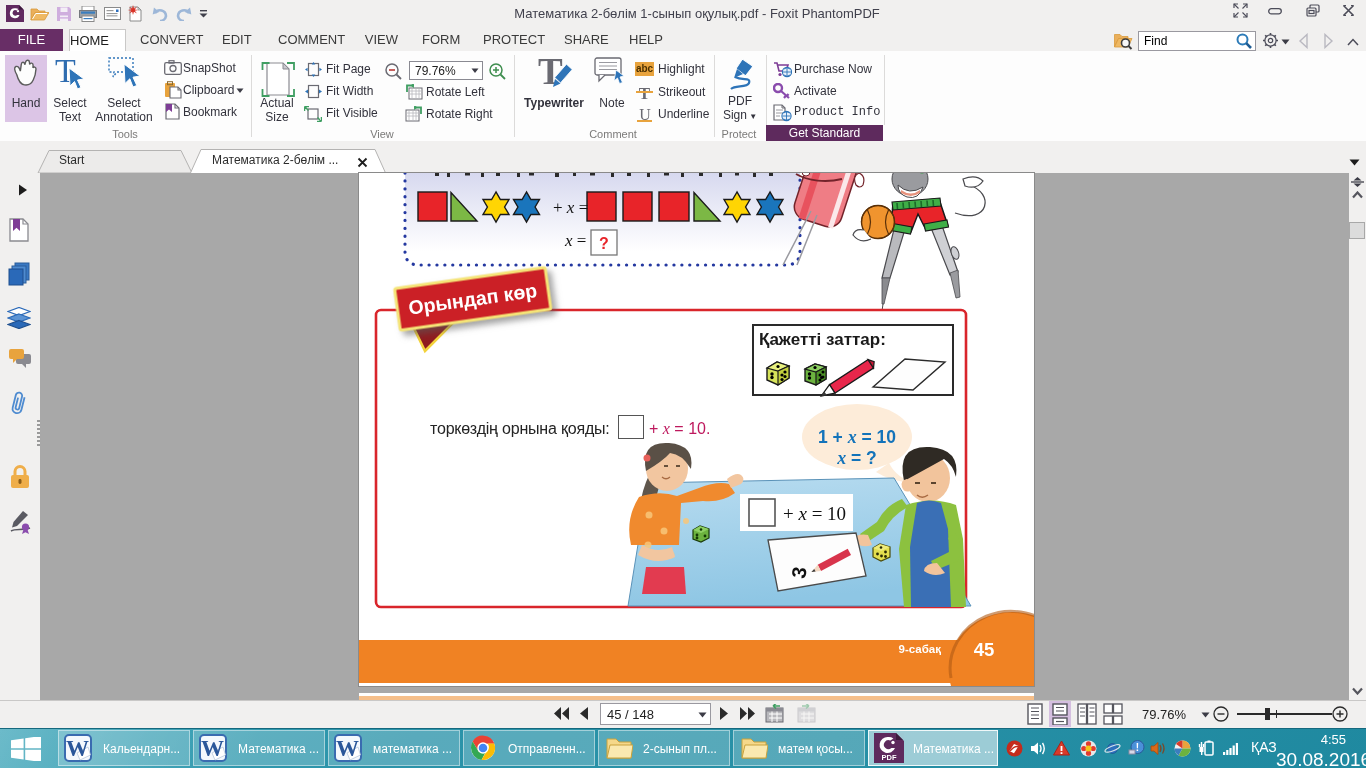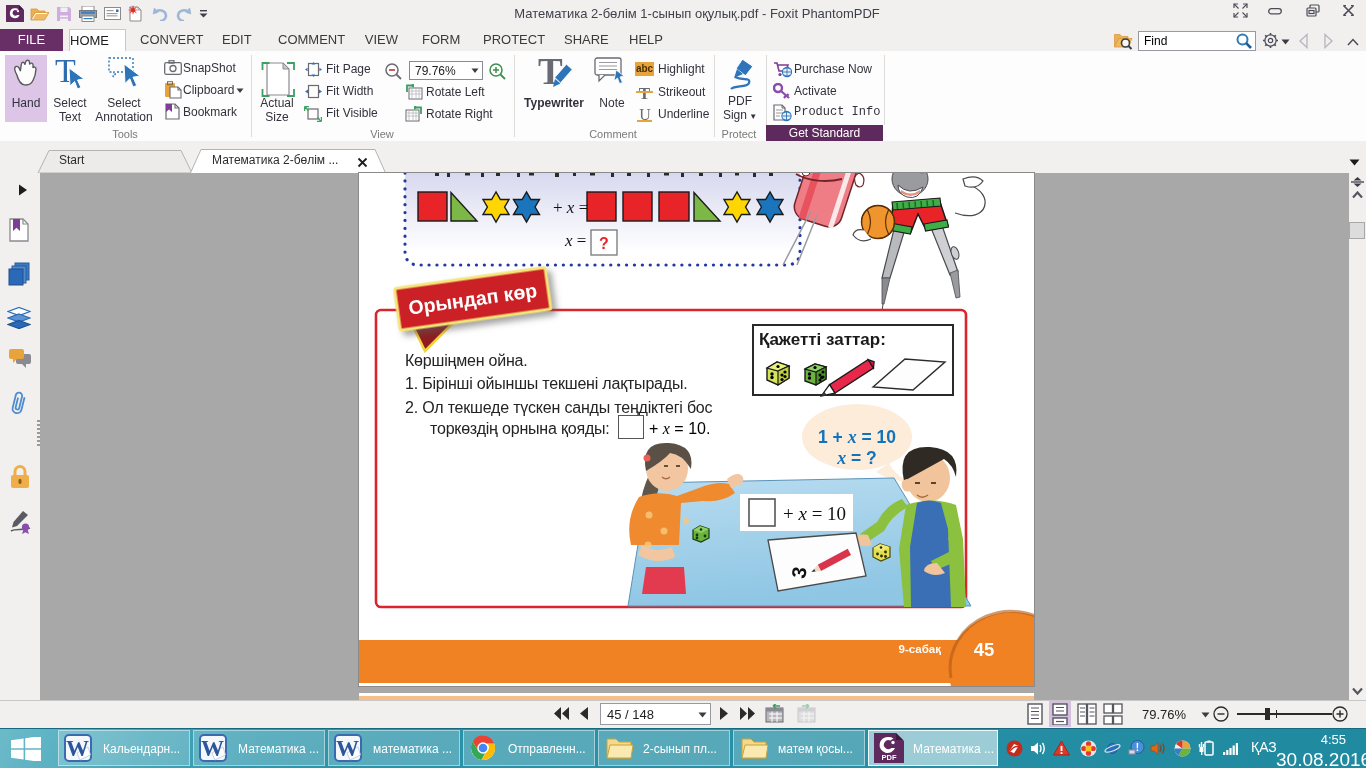--- a/index.html
+++ b/index.html
@@ -633,28 +633,23 @@
   </g>
 
   <rect x="0" y="467" width="675" height="43" fill="#f08223"></rect>
   <path d="M592 513 A 62 56 0 0 1 714 480 L 675 513 Z" fill="#f08223"></path>
   <ellipse cx="652" cy="500" rx="61" ry="57" fill="#f08223"></ellipse>
   <path d="M592 505 A 61 57 0 0 1 700 460" fill="none" stroke="#b05a14" stroke-width="3" opacity="0.6"></path>
   <text x="582" y="480" text-anchor="end" font-size="11.5" font-weight="bold" fill="#fff" font-family="Liberation Sans,sans-serif">9-сабақ</text>
   <text x="625" y="483" text-anchor="middle" font-size="18.5" font-weight="bold" fill="#fff" font-family="Liberation Sans,sans-serif">45</text>
 </svg>
 
-<div class="abs" style="left:46px;top:176px;width:400px;font-size:16px;letter-spacing:-0.2px;color:#242424;line-height:23.4px;white-space:nowrap;">
-  Көршіңмен ойна.<br>
-  1. Бірінші ойыншы текшені лақтырады.<br>
-  2. Ол текшеде түскен санды теңдіктегі бос
-</div>
 <div class="abs" style="left:71px;top:247px;font-size:16px;letter-spacing:-0.2px;color:#242424;white-space:nowrap;">торкөздің орнына қояды:</div>
 <div class="abs" style="left:259px;top:242px;width:26px;height:24px;border:1.4px solid #555;background:#fff;box-sizing:border-box;"></div>
-<div class="abs" style="left:290px;top:247px;font-size:16px;color:#000000;white-space:nowrap;">+ <i style="font-family:'Liberation Serif',serif;">x</i> = 10.</div>
+<div class="abs" style="left:290px;top:247px;font-size:16px;color:#be185d;white-space:nowrap;">+ <i style="font-family:'Liberation Serif',serif;">x</i> = 10.</div>
 </div>
 <div class="abs" id="statusbar"></div>
 <div class="abs" id="statuscontent">
   <svg class="abs" style="left:553px;top:706px;" width="17" height="15" viewBox="0 0 17 15">
     <path d="M8 1 L1 7.5 L8 14 Z M16 1 L9 7.5 L16 14 Z" fill="#2a2a2a"></path>
   </svg>
   <svg class="abs" style="left:578px;top:706px;" width="11" height="15" viewBox="0 0 11 15">
       <path d="M10 1 L2 7.5 L10 14 Z" fill="#2a2a2a"></path>
     </svg>
   <div class="abs" style="left:600px;top:703px;width:111px;height:22px;background:#fff;border:1px solid #9a99a0;box-sizing:border-box;"></div>

